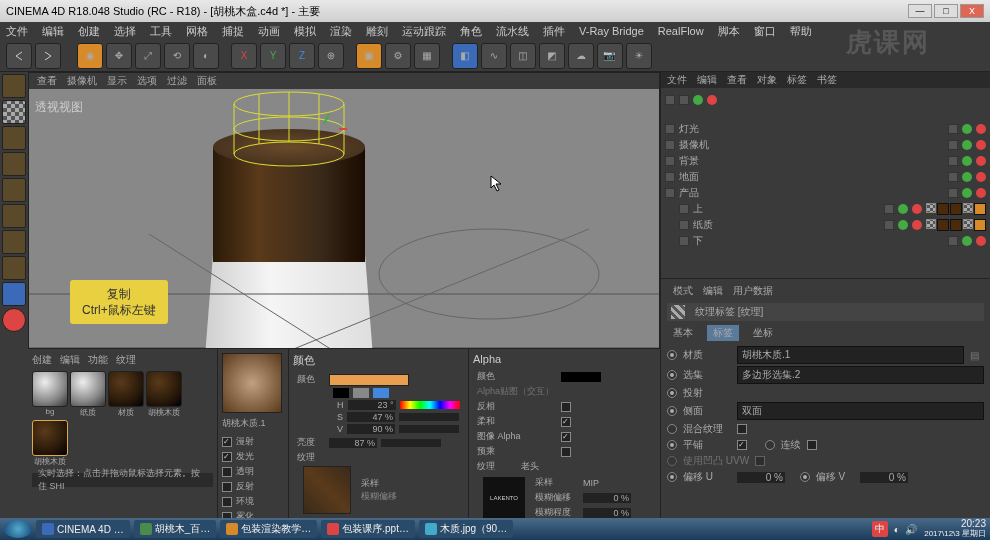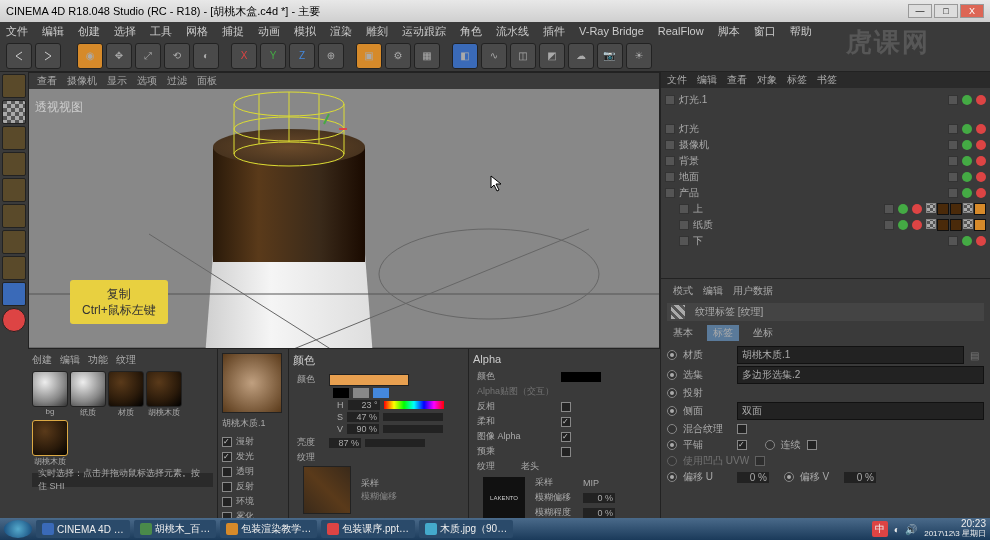--- a/index.html
+++ b/index.html
@@ -60,21 +60,21 @@
 .status { height:14px; background:#2a2a2a; font-size:9px; padding:0 6px; display:flex; align-items:center; }
 .mat-editor { flex:1; display:flex; }
 .me-preview { width:70px; padding:4px; }
 .me-prev-img { width:60px; height:60px; background:radial-gradient(ellipse,#c0a080,#5a3a1a); border:1px solid #222; }
 .me-color { width:180px; padding:4px; border-left:1px solid #222; }
 .me-alpha { flex:1; padding:4px; border-left:1px solid #222; }
 .me-head { color:#ccc; font-size:11px; margin-bottom:4px; }
 .me-row { display:flex; align-items:center; gap:4px; padding:1px 0; font-size:9px; }
 .swatch { width:80px; height:12px; background:#e8a050; border:1px solid #222; }
 .slider { width:60px; height:8px; background:#222; position:relative; }
-.num { width:32px; background:#222; text-align:right; padding:0 2px; }
+.num { width:48px; background:#222; text-align:right; padding:0 2px; }
 .chk { width:10px; height:10px; border:1px solid #888; background:#222; }
 .chk.on::after{content:"✓";font-size:8px;color:#ccc;display:block;line-height:8px}
 .tex-thumb { width:48px; height:48px; background:linear-gradient(45deg,#3a2a1a,#5a3a1a,#3a2a1a); border:1px solid #222; }
 .taskbar { position:absolute; bottom:0; left:0; right:0; height:22px; background:linear-gradient(#4a6a8a,#1a3a5a); display:flex; align-items:center; gap:4px; padding:0 4px; font-size:10px; color:#eee; }
 .start { width:28px; height:18px; background:radial-gradient(circle,#5ac,#147); border-radius:50%; }
 .task { background:#2a4a6a; padding:2px 6px; border-radius:2px; display:flex; align-items:center; gap:3px; max-width:110px; overflow:hidden; white-space:nowrap; }
 .tray { margin-left:auto; display:flex; align-items:center; gap:6px; }
 .watermark { position:absolute; right:60px; top:25px; font-size:26px; color:rgba(255,255,255,0.15); font-weight:bold; pointer-events:none; letter-spacing:2px; }
 .cursor { position:absolute; left:490px; top:175px; width:14px; height:18px; pointer-events:none; }
 .cursor svg { fill:#fff; stroke:#000; stroke-width:1; }
@@ -213,21 +213,20 @@
         <span>文件</span>
         <span>编辑</span>
         <span>查看</span>
         <span>对象</span>
         <span>标签</span>
         <span>书签</span>
       </div>
     <div class="layers" id="layers">
         <div class="layer-row" style="padding-left: 0px;">
           <span class="sq"></span>
-          <span class="name">灯光.1</span>
           <span class="sq"></span>
           <span class="dot grn"></span>
           <span class="dot red"></span>
         </div>
         <div class="layer-row" style="padding-left: 0px; margin-top: 13px;">
           <span class="sq"></span>
           <span class="name">灯光</span>
           <span class="sq"></span>
           <span class="dot grn"></span>
           <span class="dot red"></span>

